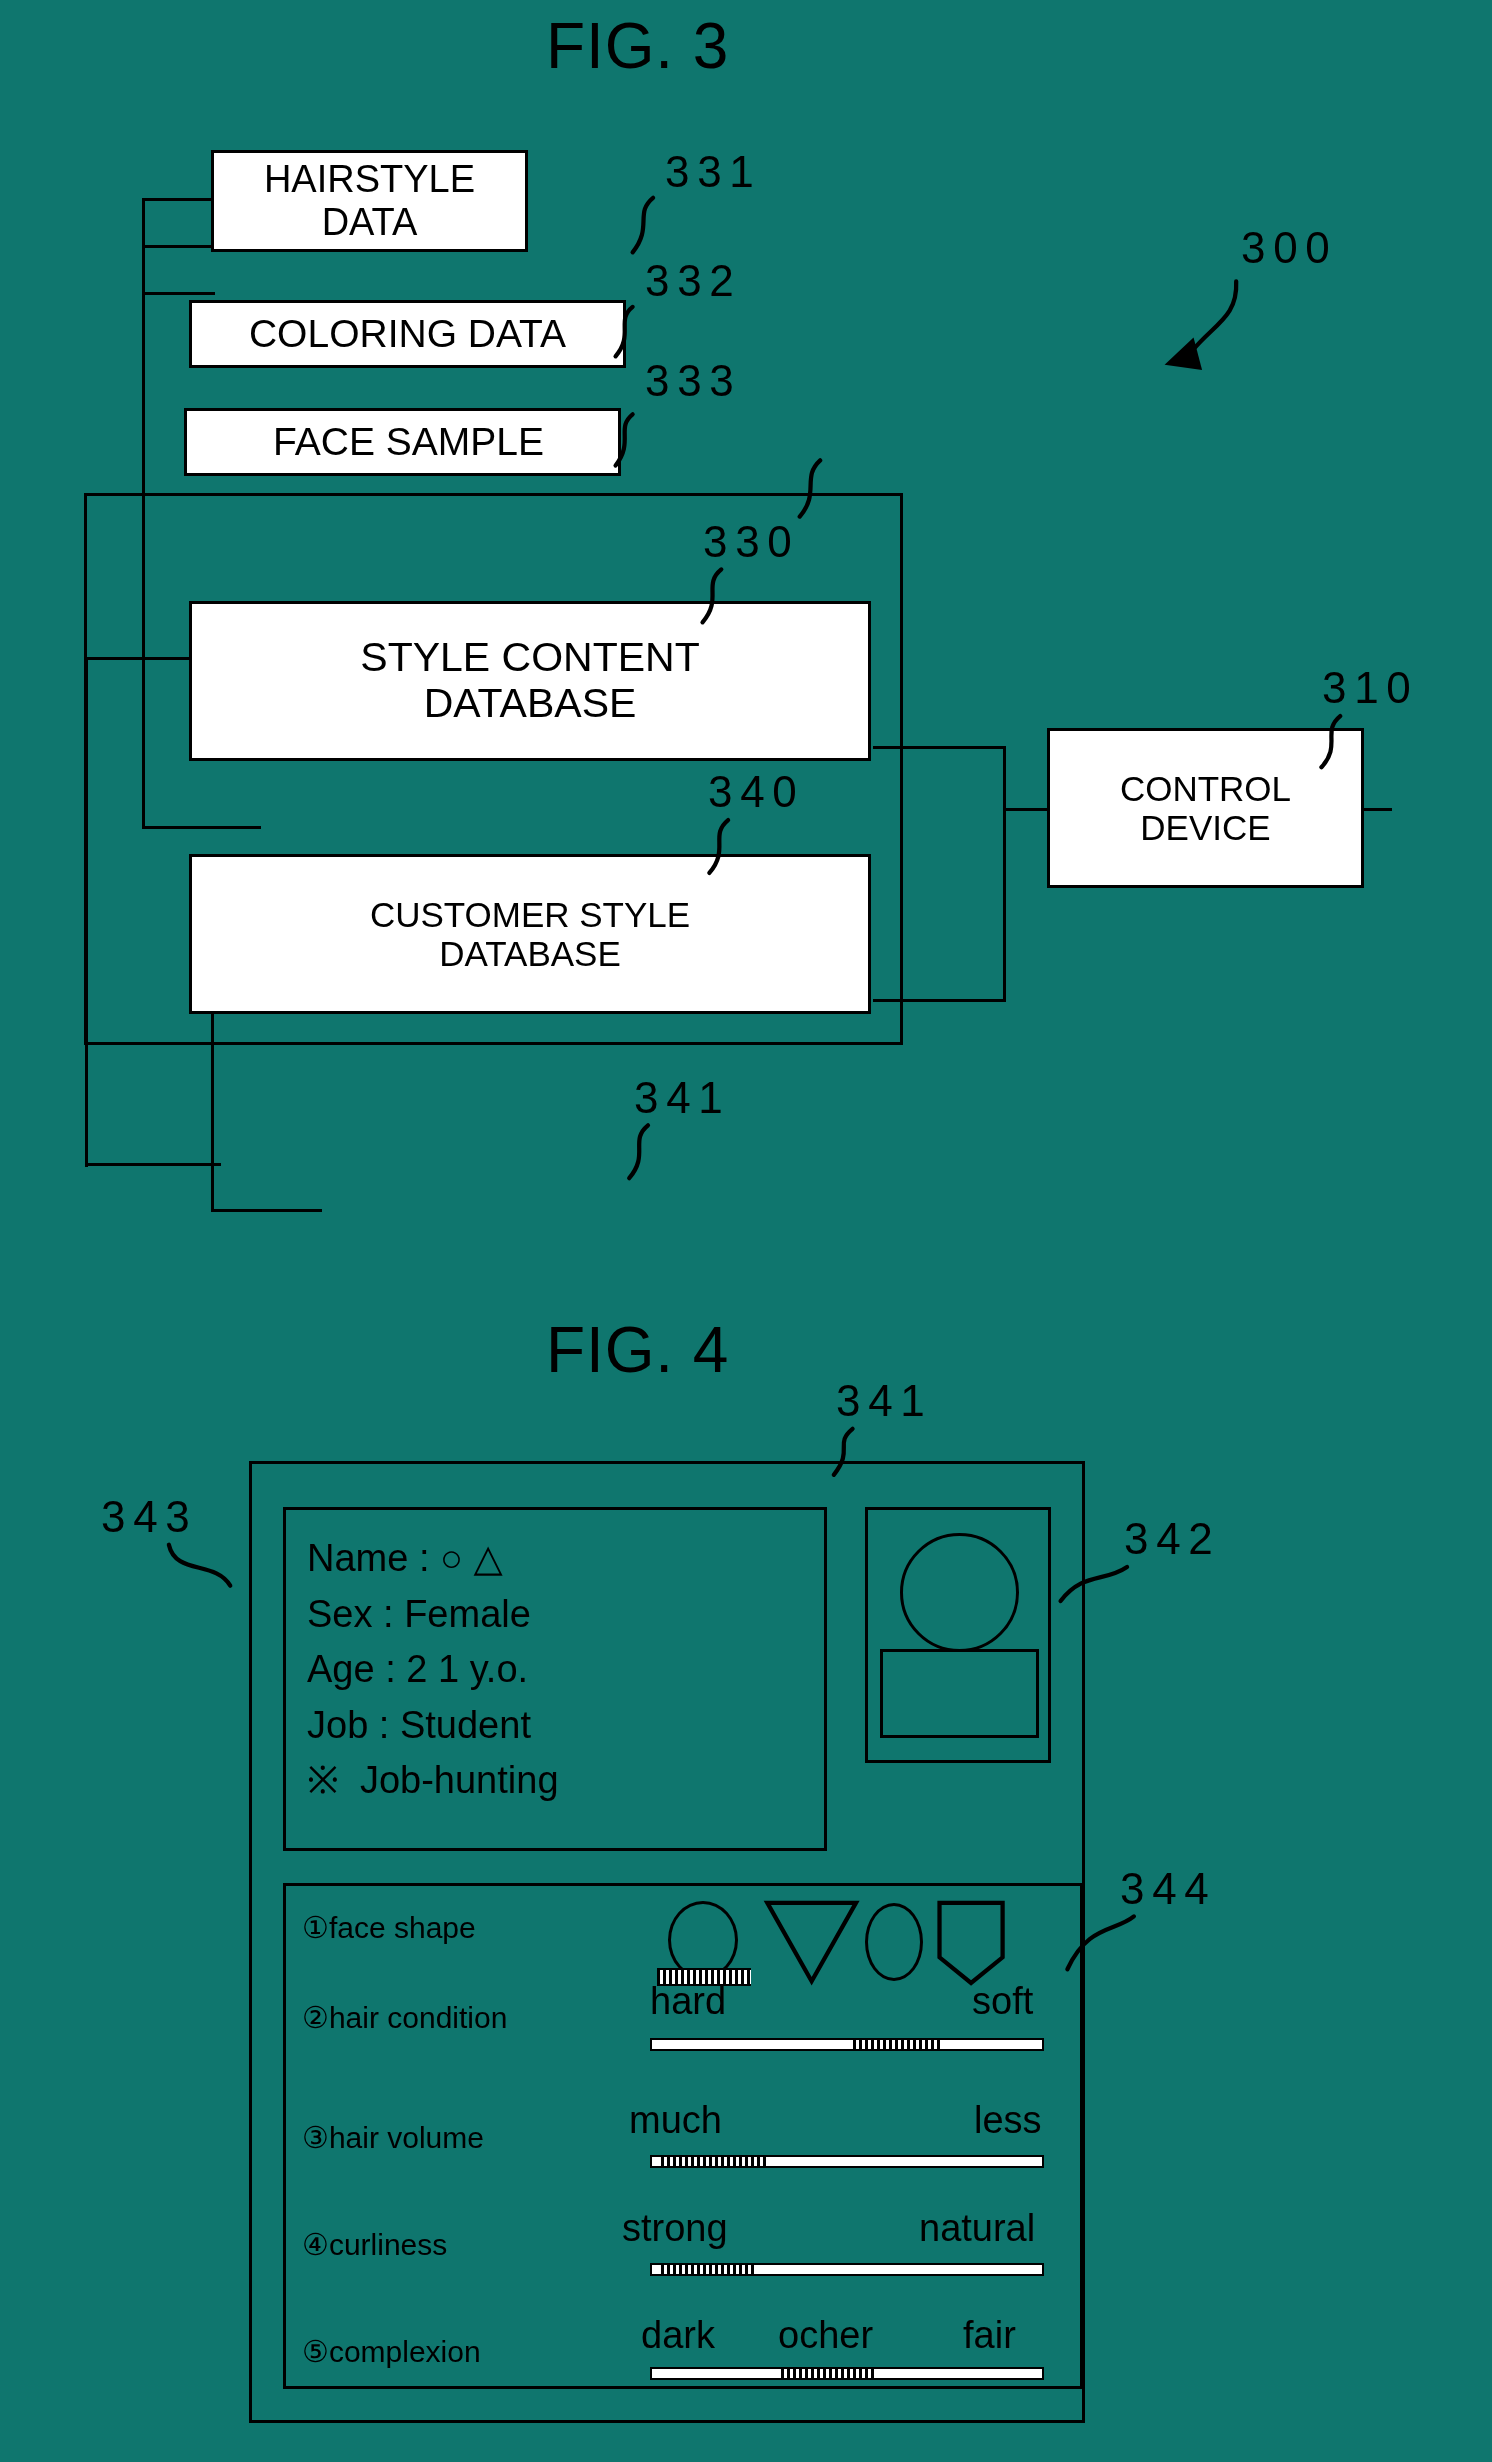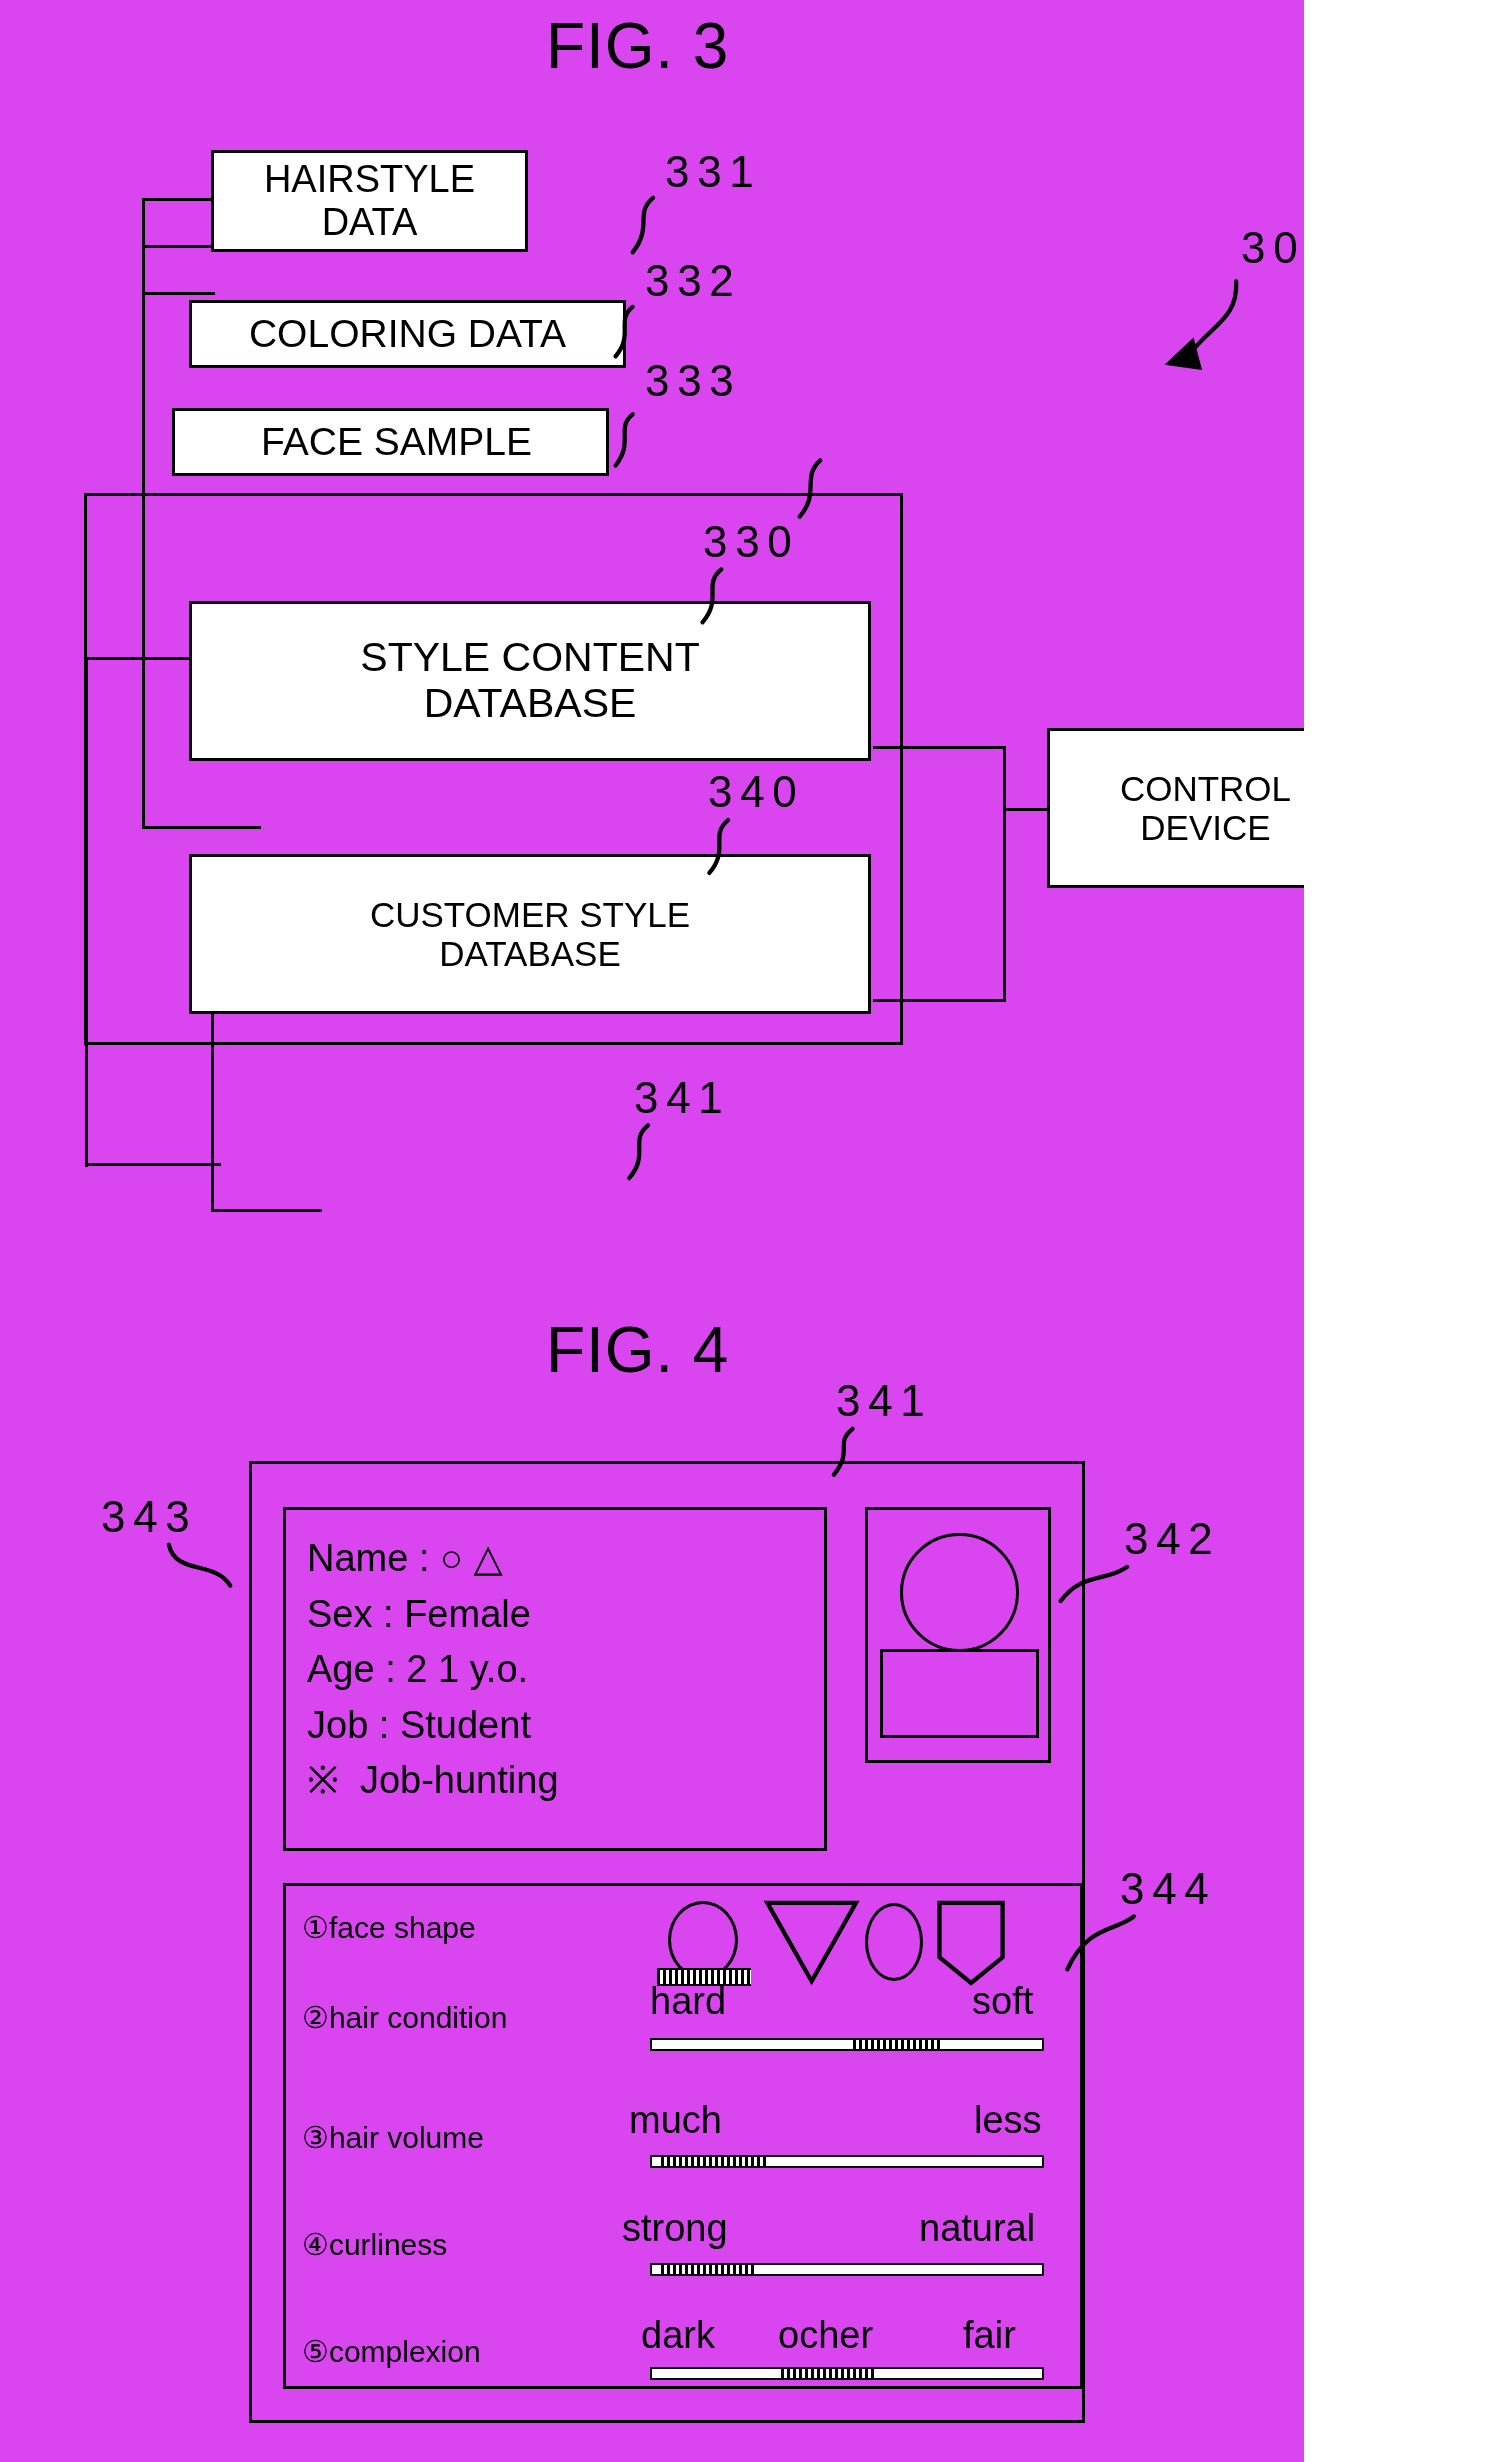--- a/index.html
+++ b/index.html
@@ -7,23 +7,23 @@
     margin: 0;
     padding: 0;
     background: #ffffff;
   }
   body {
     font-family: "Liberation Sans", sans-serif;
     color: #000000;
   }
   #page {
     position: relative;
-    width: 1304px;
+    width: 1492px;
     height: 2462px;
-    background: #d946ef;
+    background: #0f766e;
     overflow: hidden;
   }
   .fig-title {
     position: absolute;
     font-size: 64px;
     font-weight: 400;
     letter-spacing: 0.9px;
     color: #000;
     white-space: nowrap;
   }
@@ -157,21 +157,21 @@
     <span style="white-space:pre-line;">HAIRSTYLE
 DATA</span>
   </div>
   <div class="refnum" style="left:665px; top:147px;">331</div>
 
   <div class="boxlabel" style="left:189px; top:300px; width:437px; height:68px; font-size:39px;">
     <span>COLORING DATA</span>
   </div>
   <div class="refnum" style="left:645px; top:256px;">332</div>
 
-  <div class="boxlabel" style="left:172px; top:408px; width:437px; height:68px; font-size:39px;padding-left:12px;">
+  <div class="boxlabel" style="left:184px; top:408px; width:437px; height:68px; font-size:39px;padding-left:12px;">
     <span>FACE SAMPLE</span>
   </div>
   <div class="refnum" style="left:645px; top:356px;">333</div>
 
 
   <div class="boxlabel" style="left:189px; top:601px; width:682px; height:160px;">
     <span style="white-space:pre-line; font-size:41px;">STYLE CONTENT
 DATABASE</span>
   </div>
   <div class="refnum" style="left:703px; top:517px;">330</div>

